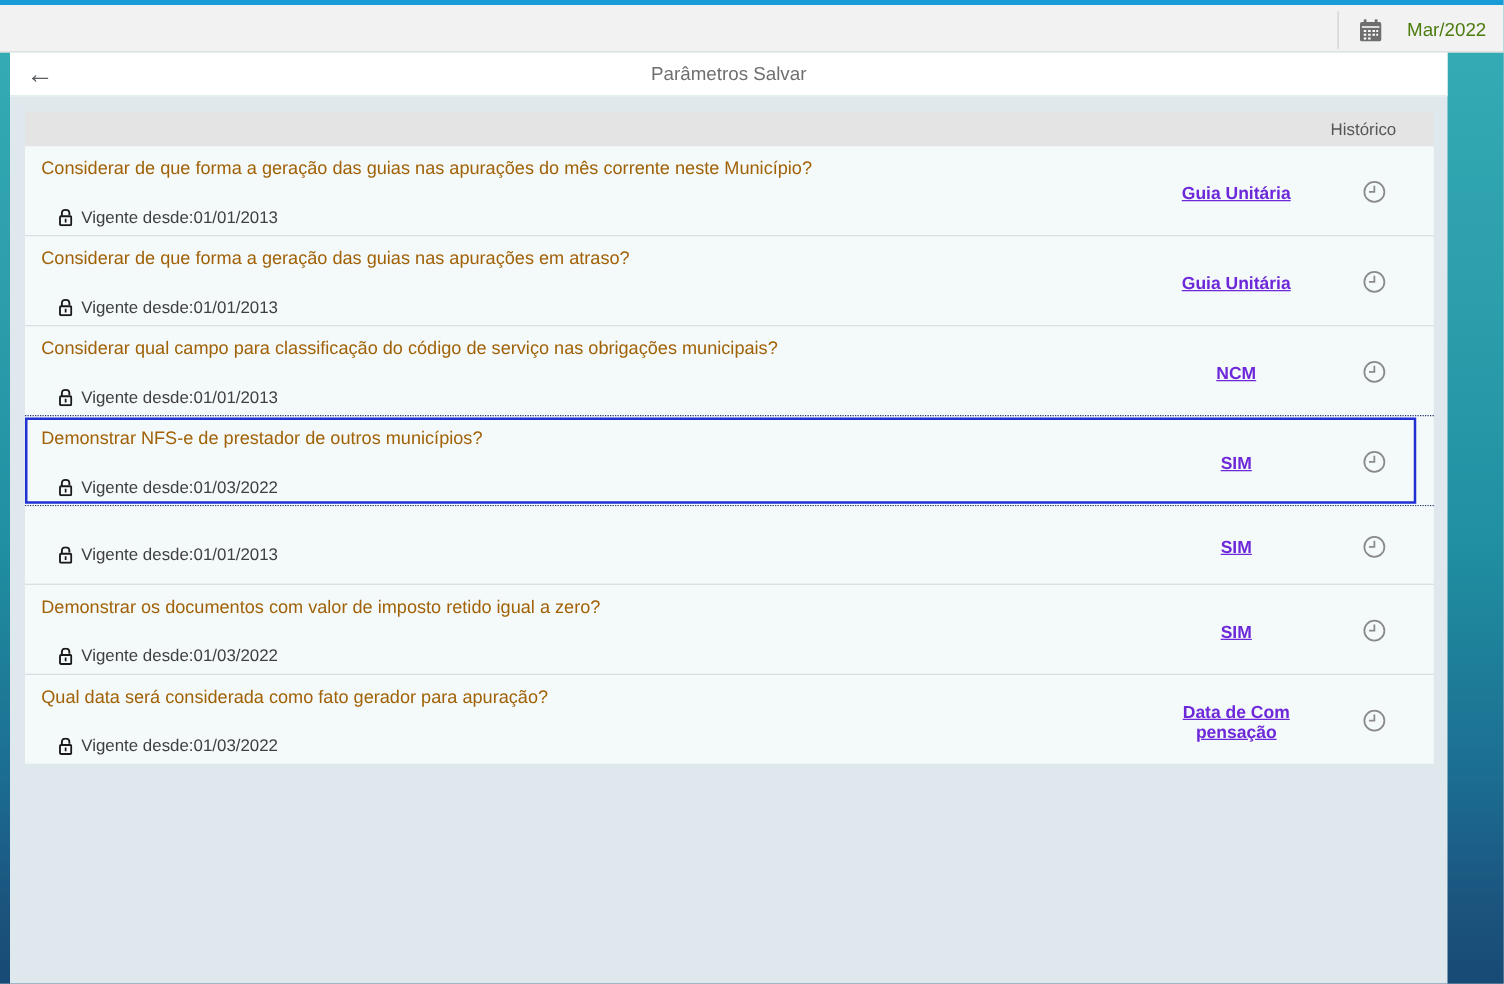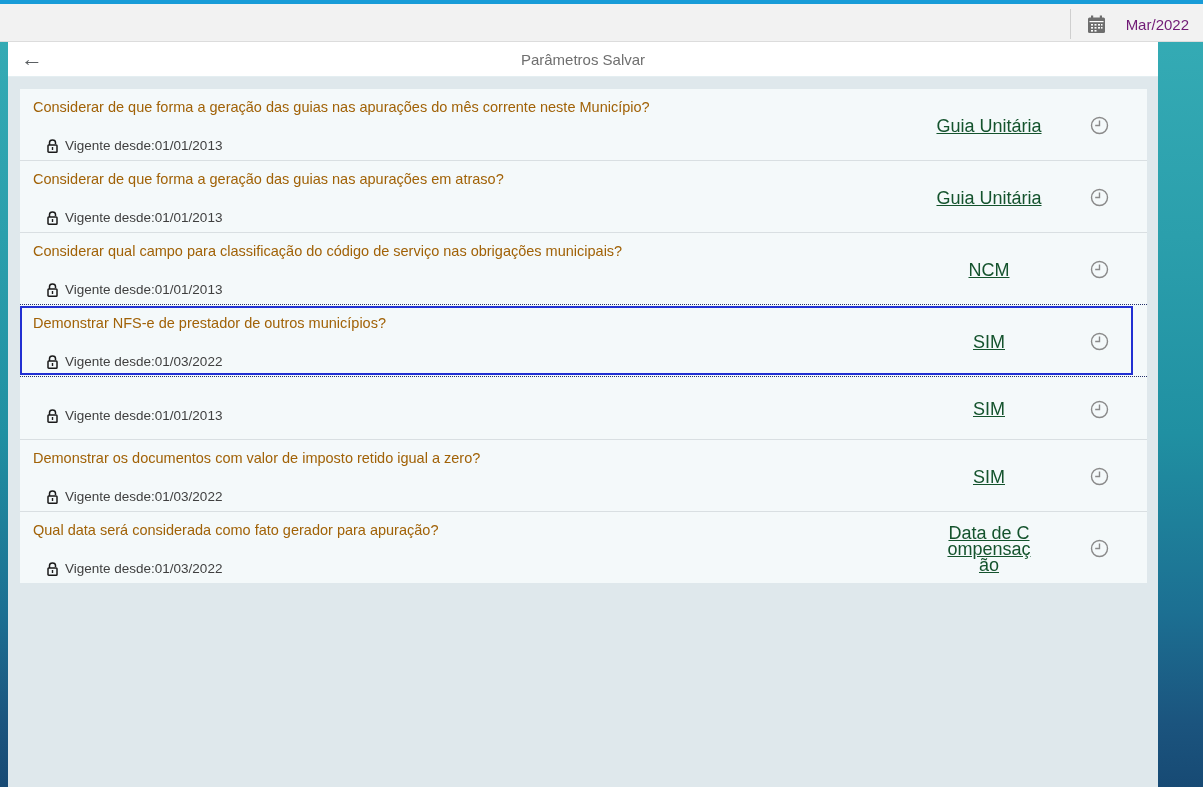--- a/index.html
+++ b/index.html
@@ -16,21 +16,21 @@
     background:#f2f2f2;
     border-top:4px solid #189cd8;
     border-bottom:1px solid #dcdcdc;
   }
   .period-control {
     position:absolute; right:14px; top:5px; height:30px;
     display:flex; align-items:center; gap:8px;
     border-left:1px solid #cfcfcf; padding-left:16px;
     cursor:pointer;
   }
-  .period-label { color:#701a75; font-size:15px;margin-left:12px; }
+  .period-label { color:#4d7c0f; font-size:15px;margin-left:12px; }
 
   
   .window {
     position:absolute; top:42px; left:8px; right:45px; bottom:0;
     background:#dfe8ec;
   }
   .panel-header {
     height:35px; background:#ffffff;
     display:flex; align-items:center; position:relative;
     border-bottom:1px solid #e4eef1;
@@ -65,21 +65,21 @@
   .vigente-line {
     display:flex; align-items:center; gap:7px;
     margin:22px 0 0 14px;
   }
   .vigente-text { color:#3f3f3f; font-size:13.5px; }
   .value-col {
     flex:0 0 124px; display:flex; align-items:center; justify-content:center;
     text-align:center;
   }
   .value-link {
-    color:#14532d; font-weight:normal; font-size:18px;
+    color:#6d28d9; font-weight:bold; font-size:14px;
     text-decoration:underline; cursor:pointer; line-height:16px;
   }
   .value-link.wrap { max-width:86px; word-break:break-all; display:inline-block; }
   .clock-col {
     flex:0 0 96px; display:flex; align-items:center; justify-content:center;
   }
   .clock-btn { cursor:pointer; display:flex; }
 
   
   .row.highlighted { border-top:1px dotted #27336c; border-bottom:1px dotted #27336c; }
@@ -140,20 +140,23 @@
 <div class="window">
 
   <div class="panel-header">
     <div class="back-btn">
       <span>←</span>
     </div>
     <div class="panel-title">Parâmetros Salvar</div>
   </div>
 
   <div class="list">
+    <div class="list-header">
+      <span>Histórico</span>
+    </div>
     <div id="rows-container">
         <div class="row">
 
     <div class="row-main">
       <div class="question">Considerar de que forma a geração das guias nas apurações do mês corrente neste Município?</div>
       <div class="vigente-line">
         <span>
           <svg width="11" height="14" viewBox="0 0 11 14">
             <path d="M2.5 6 V3.6 C2.5 2 3.7 0.9 5.5 0.9 C7.3 0.9 8.5 2 8.5 3.6 V5" fill="none" stroke="#1a1a1a" stroke-width="1.5"></path>
             <rect x="1" y="6" width="9" height="7.2" rx="0.8" fill="none" stroke="#1a1a1a" stroke-width="1.5"></rect>

